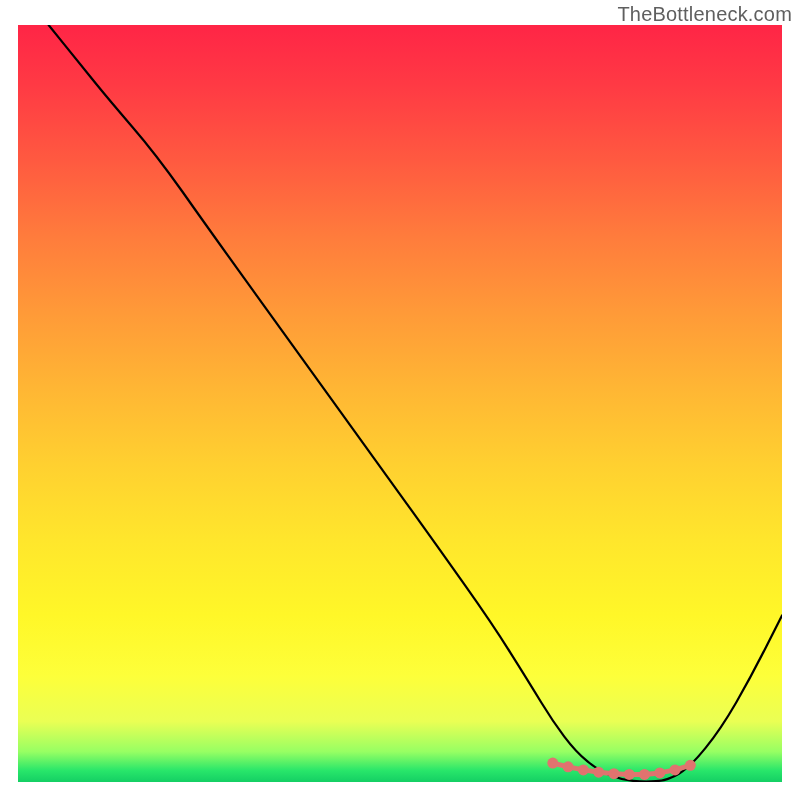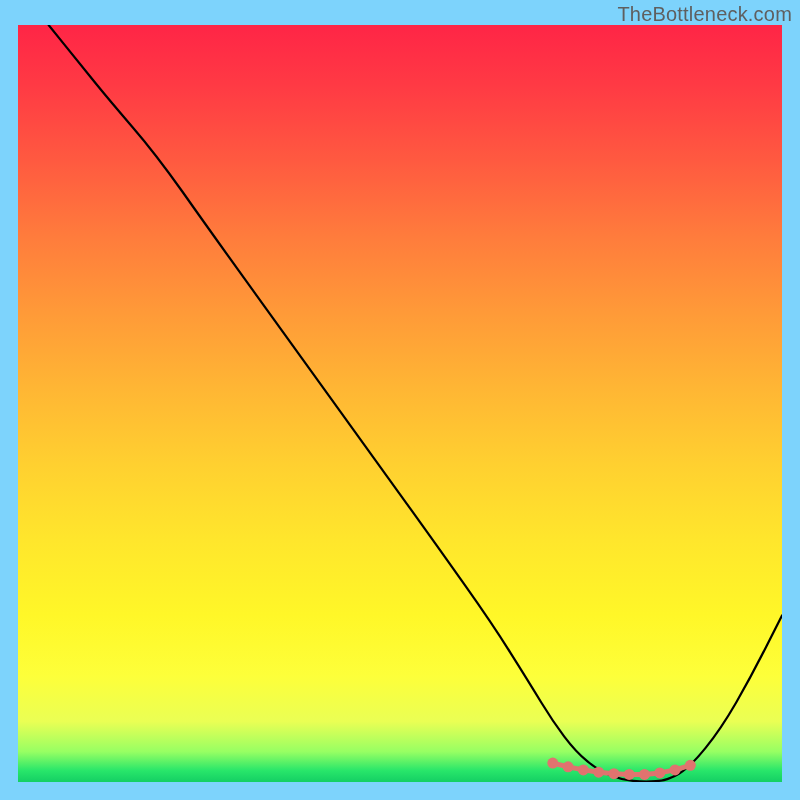--- a/index.html
+++ b/index.html
@@ -8,21 +8,21 @@
     width: 800px;
     height: 800px;
     background: #000;
     overflow: hidden;
     font-family: Arial, Helvetica, sans-serif;
   }
   .frame {
     position: relative;
     width: 800px;
     height: 800px;
-    background: #7dd3fc;
+    background: #ffffff;
   }
   .watermark {
     position: absolute;
     top: 3px;
     right: 8px;
     color: #5f5f5f;
     font-size: 20px;
     font-weight: 400;
     letter-spacing: 0.2px;
     z-index: 10;

